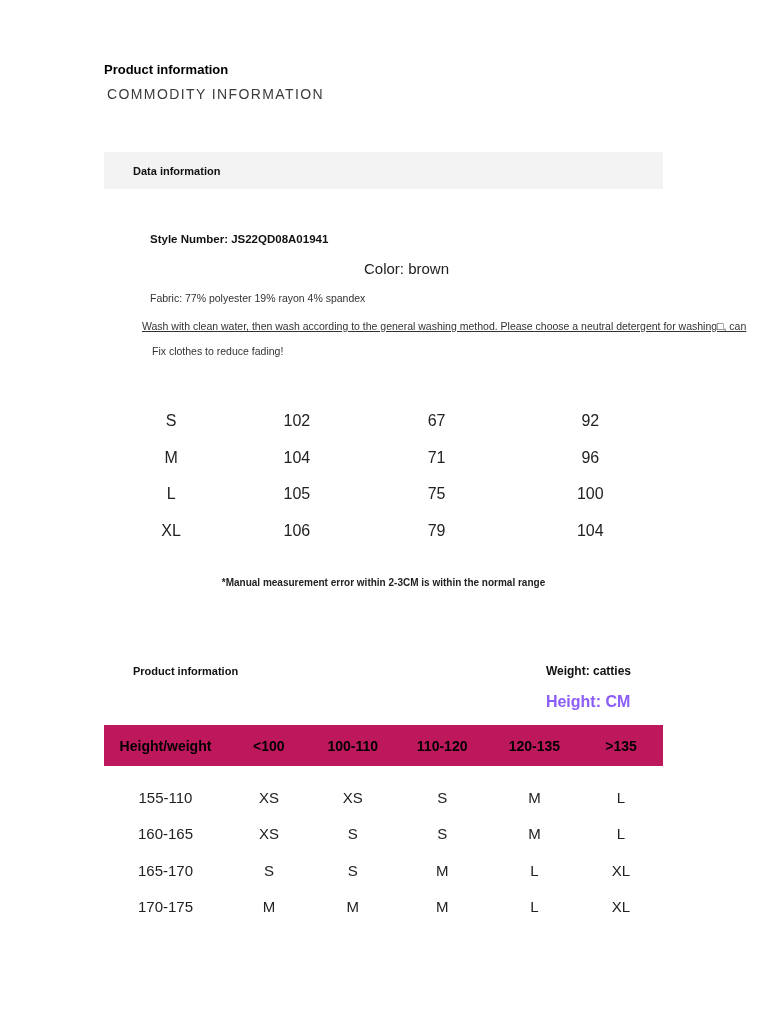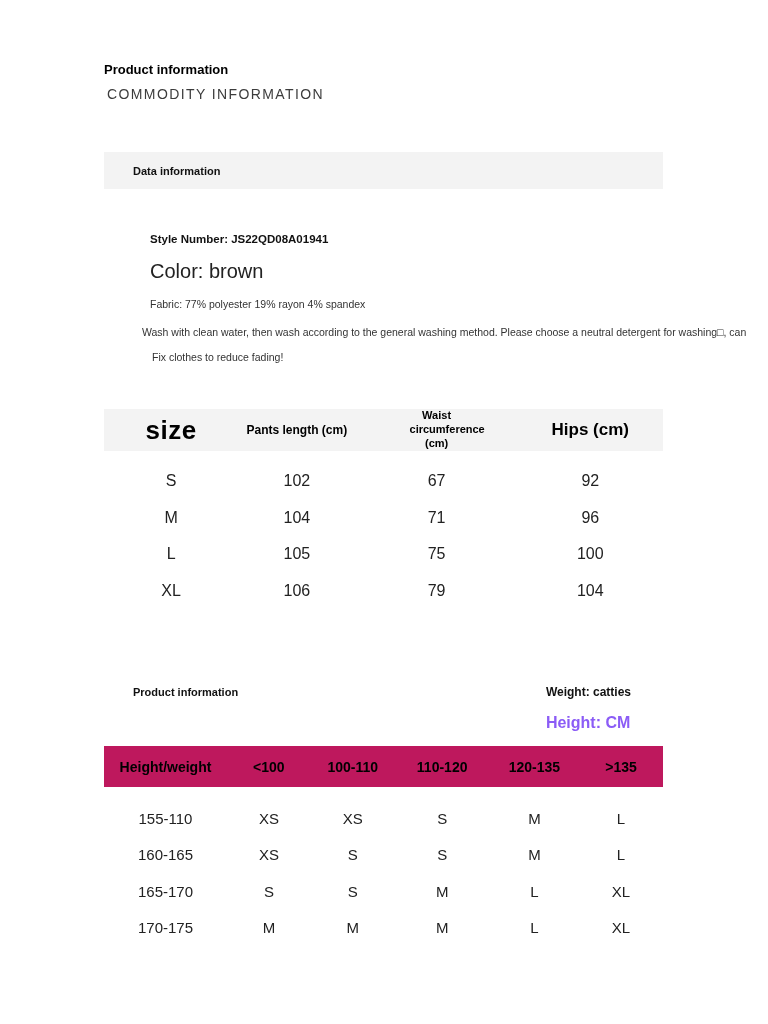--- a/index.html
+++ b/index.html
@@ -19,23 +19,23 @@
   }
 
   .section-bar {
     margin-top: 50px; height: 37px; background: #f3f3f3;
     display: flex; align-items: center; padding-left: 29px;
     font-size: 11px; font-weight: bold; color: #111;
   }
 
   .details { padding-left: 46px; margin-top: 44px; }
   .detail-style { font-size: 11.5px; font-weight: bold; color: #111; }
-  .detail-color { font-size: 20px; font-weight: 500; color: #222; margin-top: 15px; }
+  .detail-color { font-size: 15px; font-weight: 500; color: #222; margin-top: 15px; text-align: center; }
   .detail-fabric { font-size: 10.5px; font-weight: 500; color: #333; margin-top: 15px; }
-  .detail-wash { font-size: 10.5px; font-weight: 500; color: #333; margin-top: 16px; margin-left: -8px; white-space: nowrap; }
+  .detail-wash { font-size: 10.5px; font-weight: 500; color: #333; margin-top: 16px; margin-left: -8px; white-space: nowrap; text-decoration: underline; }
   .detail-fix { font-size: 10.5px; font-weight: 500; color: #333; margin-top: 13px; margin-left: 2px; }
 
   
   .size-table { margin-top: 46px; }
   .size-head {
     display: grid; grid-template-columns: 24% 21% 29% 26%;
     align-items: center; background: #f3f3f3; height: 42px;
   }
   .size-head .cell { text-align: center; font-weight: bold; color: #000; }
   .size-head .cell.size-word { font-size: 26px; letter-spacing: 0.5px; }
@@ -91,26 +91,20 @@
 
   <div class="details">
     <div class="detail-style">Style Number: JS22QD08A01941</div>
     <div class="detail-color">Color: brown</div>
     <div class="detail-fabric">Fabric: 77% polyester 19% rayon 4% spandex</div>
     <div class="detail-wash">Wash with clean water, then wash according to the general washing method. Please choose a neutral detergent for washing□, can</div>
     <div class="detail-fix">Fix clothes to reduce fading!</div>
   </div>
 
   <div class="size-table">
-    <div class="size-head">
-      <div class="cell size-word">size</div>
-      <div class="cell pants">Pants length (cm)</div>
-      <div class="cell waist">Waist circumference (cm)</div>
-      <div class="cell hips">Hips (cm)</div>
-    </div>
     <div class="size-rows">
       <div class="size-row">
         <div class="cell">S</div>
         <div class="cell">102</div>
         <div class="cell">67</div>
         <div class="cell">92</div>
       </div>
       <div class="size-row">
         <div class="cell">M</div>
         <div class="cell">104</div>
@@ -123,20 +117,21 @@
         <div class="cell">75</div>
         <div class="cell">100</div>
       </div>
       <div class="size-row">
         <div class="cell">XL</div>
         <div class="cell">106</div>
         <div class="cell">79</div>
         <div class="cell">104</div>
       </div>
     </div>
+    <div class="footnote">*Manual measurement error within 2-3CM is within the normal range</div>
   </div>
 
   <div class="fit-label-row">
     <div class="fit-label">Product information</div>
     <div class="fit-units">
       <span class="weight-unit">Weight: catties</span>
       <span class="height-unit">Height: CM</span>
     </div>
   </div>
 

